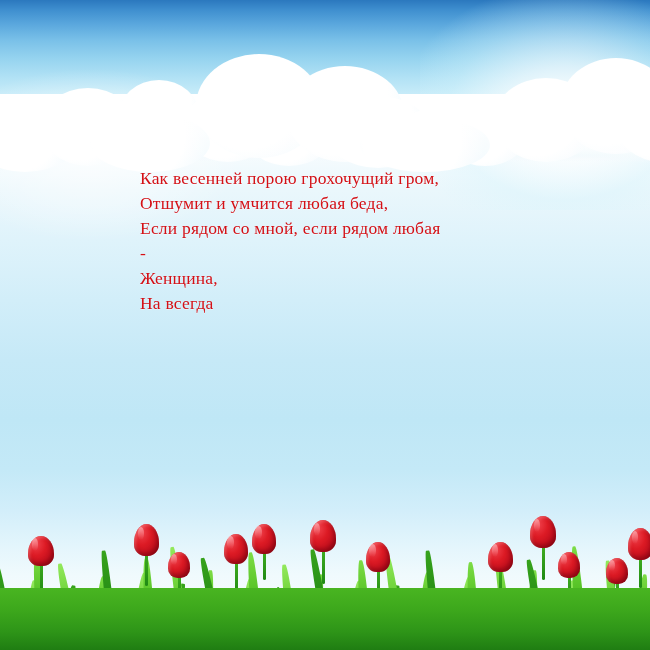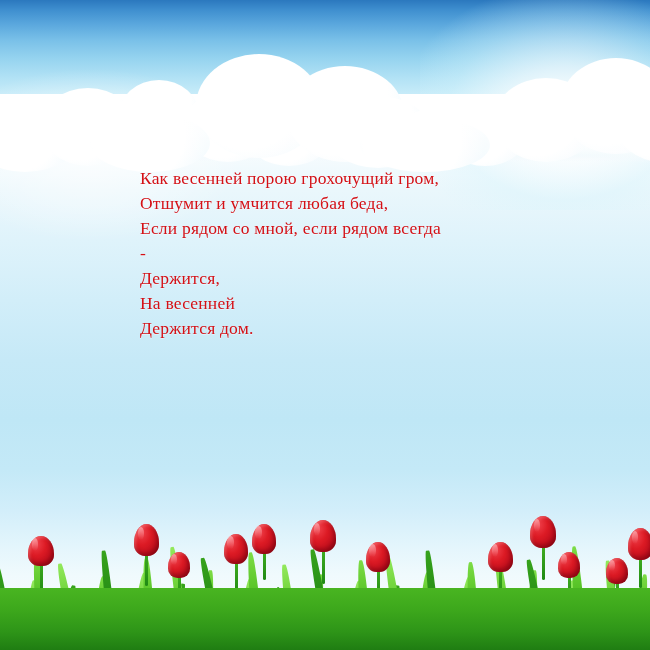--- a/index.html
+++ b/index.html
@@ -153,25 +153,24 @@
     <div class="puff soft" style="left:560px;top:6px;width:112px;height:96px;"></div>
     <div class="puff soft" style="left:616px;top:34px;width:92px;height:76px;"></div>
     <div class="puff soft" style="left:90px;top:62px;width:120px;height:58px;"></div>
     <div class="puff soft" style="left:360px;top:66px;width:130px;height:54px;"></div>
   </div>
   <div class="cloudfade"></div>
 
   <div class="poem">
     <div class="l">Как весенней порою грохочущий гром,</div>
     <div class="l">Отшумит и умчится любая беда,</div>
-    <div class="l">Если рядом со мной, если рядом всегда</div>
+    <div class="l">Если рядом со мной, если рядом любая</div>
     <div class="l">-</div>
-    <div class="l">Держится,</div>
-    <div class="l">На весенней</div>
-    <div class="l">Держится дом.</div>
+    <div class="l">Женщина,</div>
+    <div class="l">На всегда</div>
   </div>
 
   <div class="grass">
 
     <div class="blade dark" style="left:6px;width:9px;height:86px;transform:rotate(-9deg);"></div>
     <div class="blade light" style="left:22px;width:8px;height:70px;transform:rotate(7deg);"></div>
     <div class="blade" style="left:38px;width:10px;height:96px;transform:rotate(-4deg);"></div>
     <div class="blade dark" style="left:56px;width:8px;height:66px;transform:rotate(12deg);"></div>
     <div class="blade light" style="left:72px;width:9px;height:88px;transform:rotate(-11deg);"></div>
     <div class="blade" style="left:92px;width:10px;height:74px;transform:rotate(5deg);"></div>

